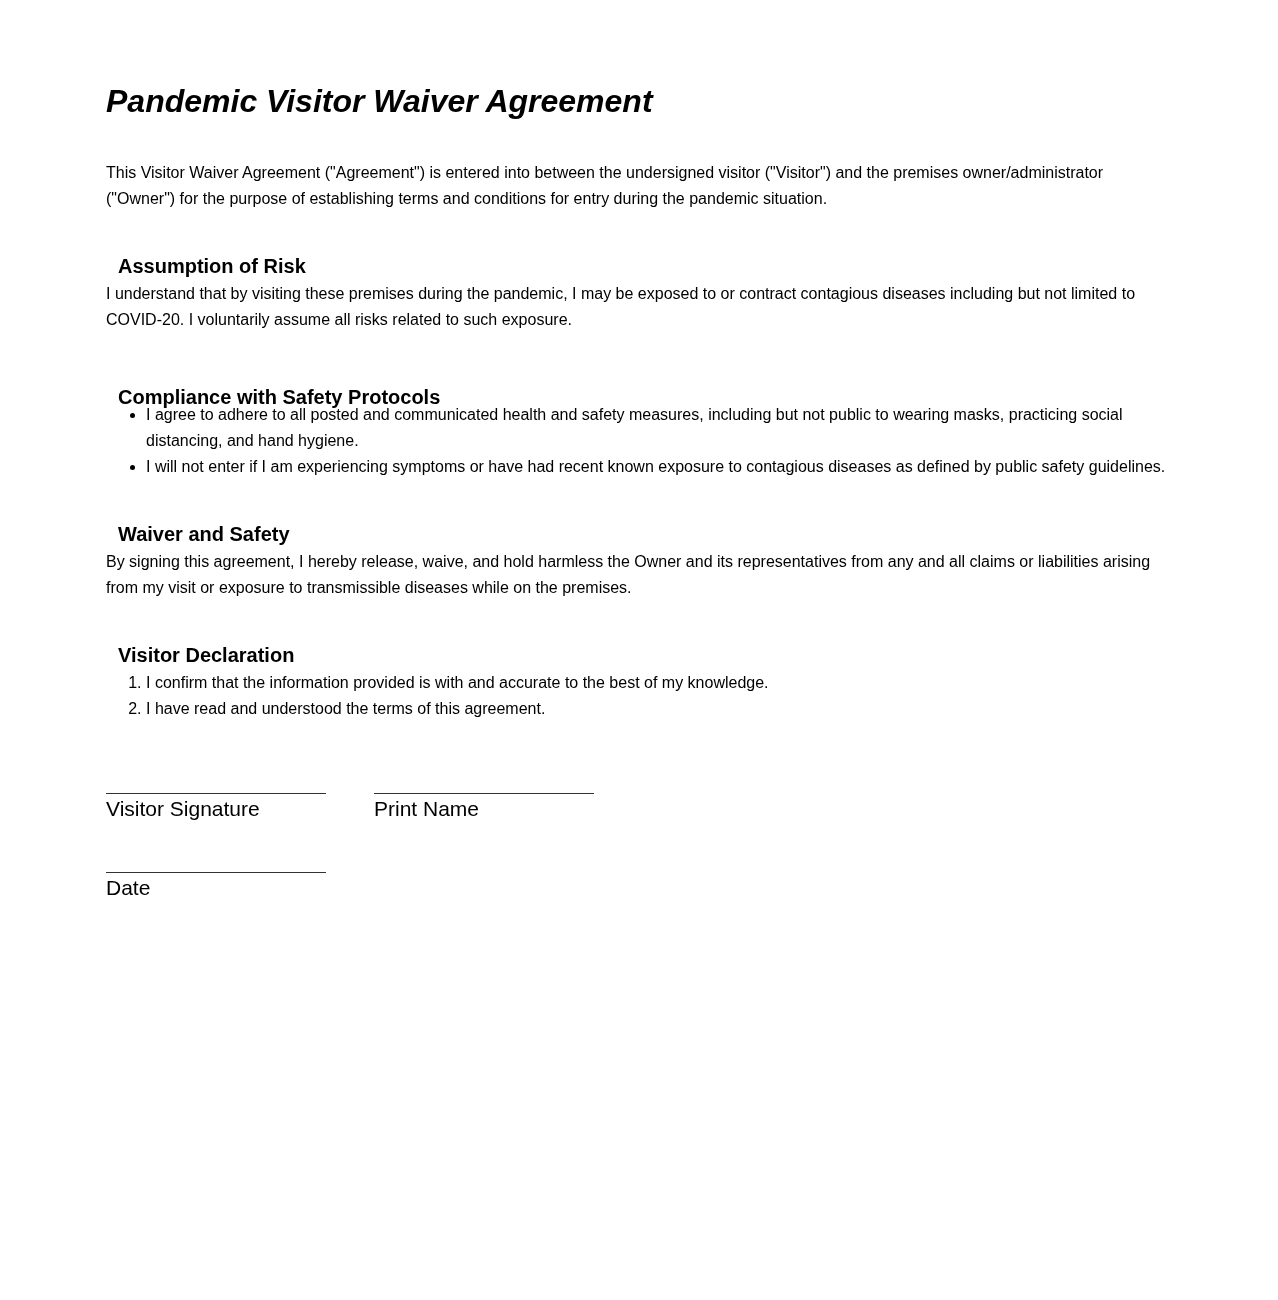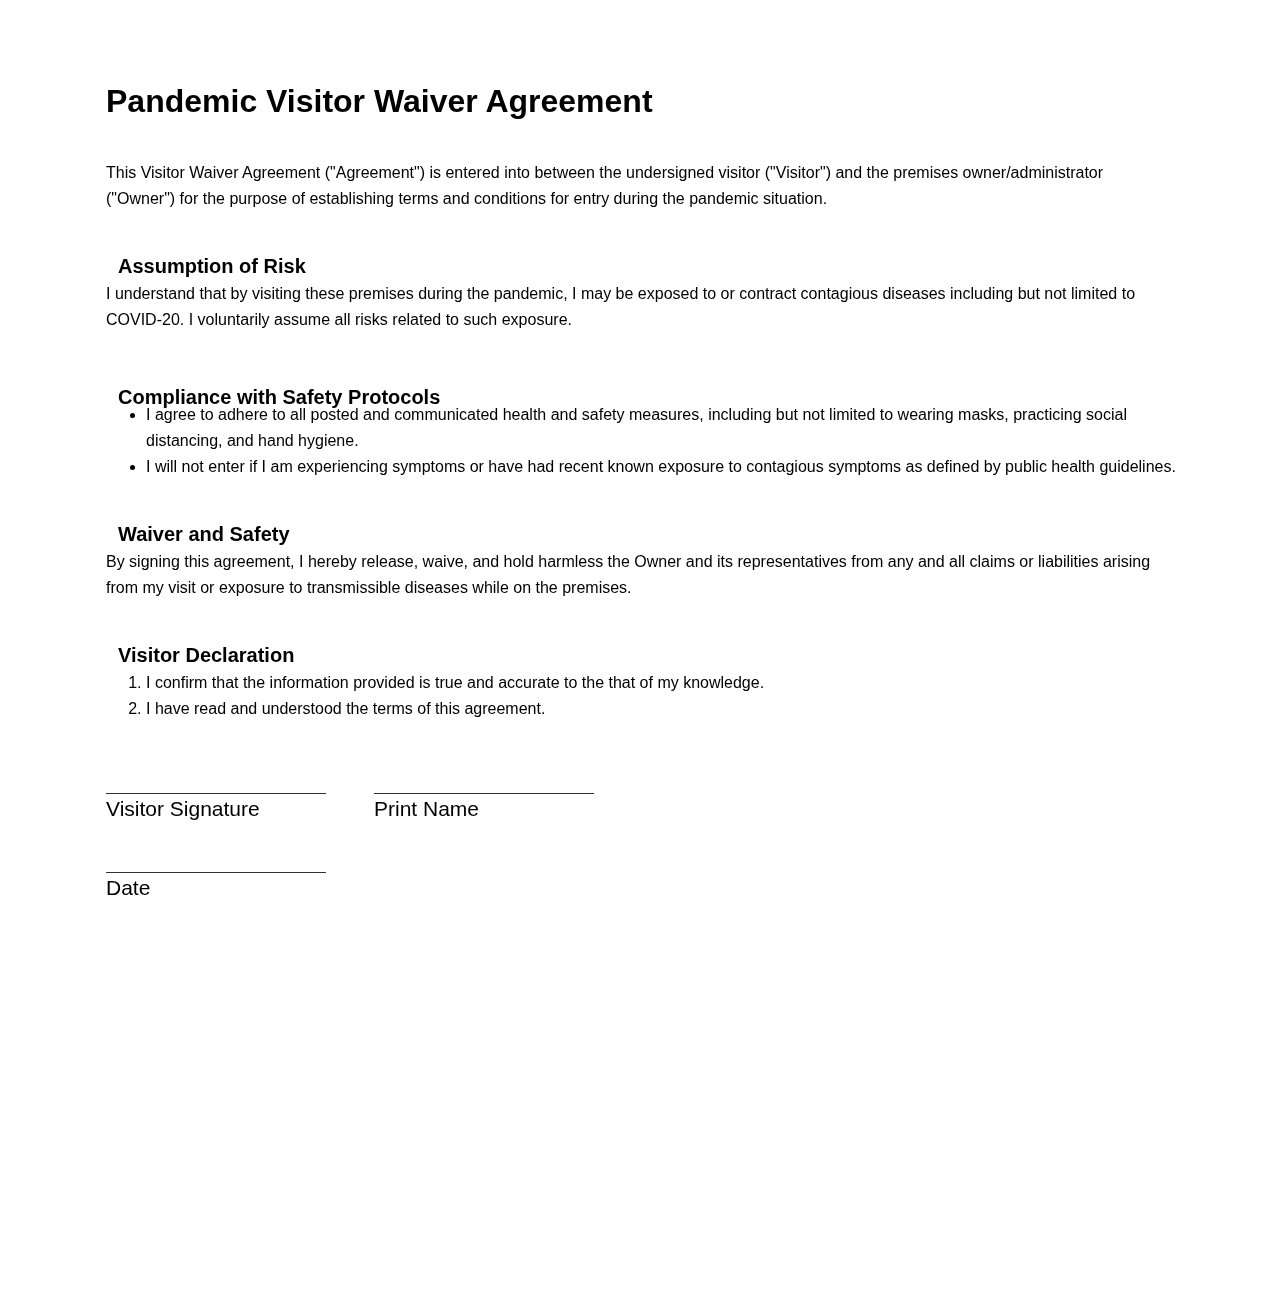--- a/index.html
+++ b/index.html
@@ -22,20 +22,21 @@
     }
     h1 {
       font-size: 32px;
       font-weight: bold;
       margin: 0;
       position: absolute;
       top: 83px;
       left: 0;
       line-height: 37px;
       white-space: nowrap;
+      font-style: italic;
     }
     .body-text {
       font-size: 16px;
       line-height: 26px;
       margin: 0;
     }
     h2 {
       font-size: 20px;
       font-weight: bold;
       margin: 12px;
@@ -72,30 +73,30 @@
 
   <h1>Pandemic Visitor Waiver Agreement</h1>
 
   <p class="body-text abs" style="top:160px;">This Visitor Waiver Agreement ("Agreement") is entered into between the undersigned visitor ("Visitor") and the premises owner/administrator ("Owner") for the purpose of establishing terms and conditions for entry during the pandemic situation.</p>
 
   <h2 class="abs" style="top:242px;">Assumption of Risk</h2>
   <p class="body-text abs" style="top:281px;">I understand that by visiting these premises during the pandemic, I may be exposed to or contract contagious diseases including but not limited to COVID-20. I voluntarily assume all risks related to such exposure.</p>
 
   <h2 class="abs" style="top:373px;">Compliance with Safety Protocols</h2>
   <ul class="abs" style="top:402px; width:1026px;">
-    <li>I agree to adhere to all posted and communicated health and safety measures, including but not limited to wearing masks, practicing social distancing, and hand hygiene.</li>
-    <li style="white-space:nowrap;">I will not enter if I am experiencing symptoms or have had recent known exposure to contagious symptoms as defined by public health guidelines.</li>
+    <li>I agree to adhere to all posted and communicated health and safety measures, including but not public to wearing masks, practicing social distancing, and hand hygiene.</li>
+    <li style="white-space:nowrap;">I will not enter if I am experiencing symptoms or have had recent known exposure to contagious diseases as defined by public safety guidelines.</li>
   </ul>
 
   <h2 class="abs" style="top:510px;">Waiver and Safety</h2>
   <p class="body-text abs" style="top:549px;">By signing this agreement, I hereby release, waive, and hold harmless the Owner and its representatives from any and all claims or liabilities arising from my visit or exposure to transmissible diseases while on the premises.</p>
 
   <h2 class="abs" style="top:631px;">Visitor Declaration</h2>
   <ol class="abs" style="top:670px; width:1026px;">
-    <li>I confirm that the information provided is true and accurate to the that of my knowledge.</li>
+    <li>I confirm that the information provided is with and accurate to the best of my knowledge.</li>
     <li>I have read and understood the terms of this agreement.</li>
   </ol>
 
   <div class="sig-block" style="left:0; top:793px;">
     <div class="sig-line"></div>
     <div class="sig-label">Visitor Signature</div>
   </div>
 
   <div class="sig-block" style="left:268px; top:793px;">
     <div class="sig-line"></div>

